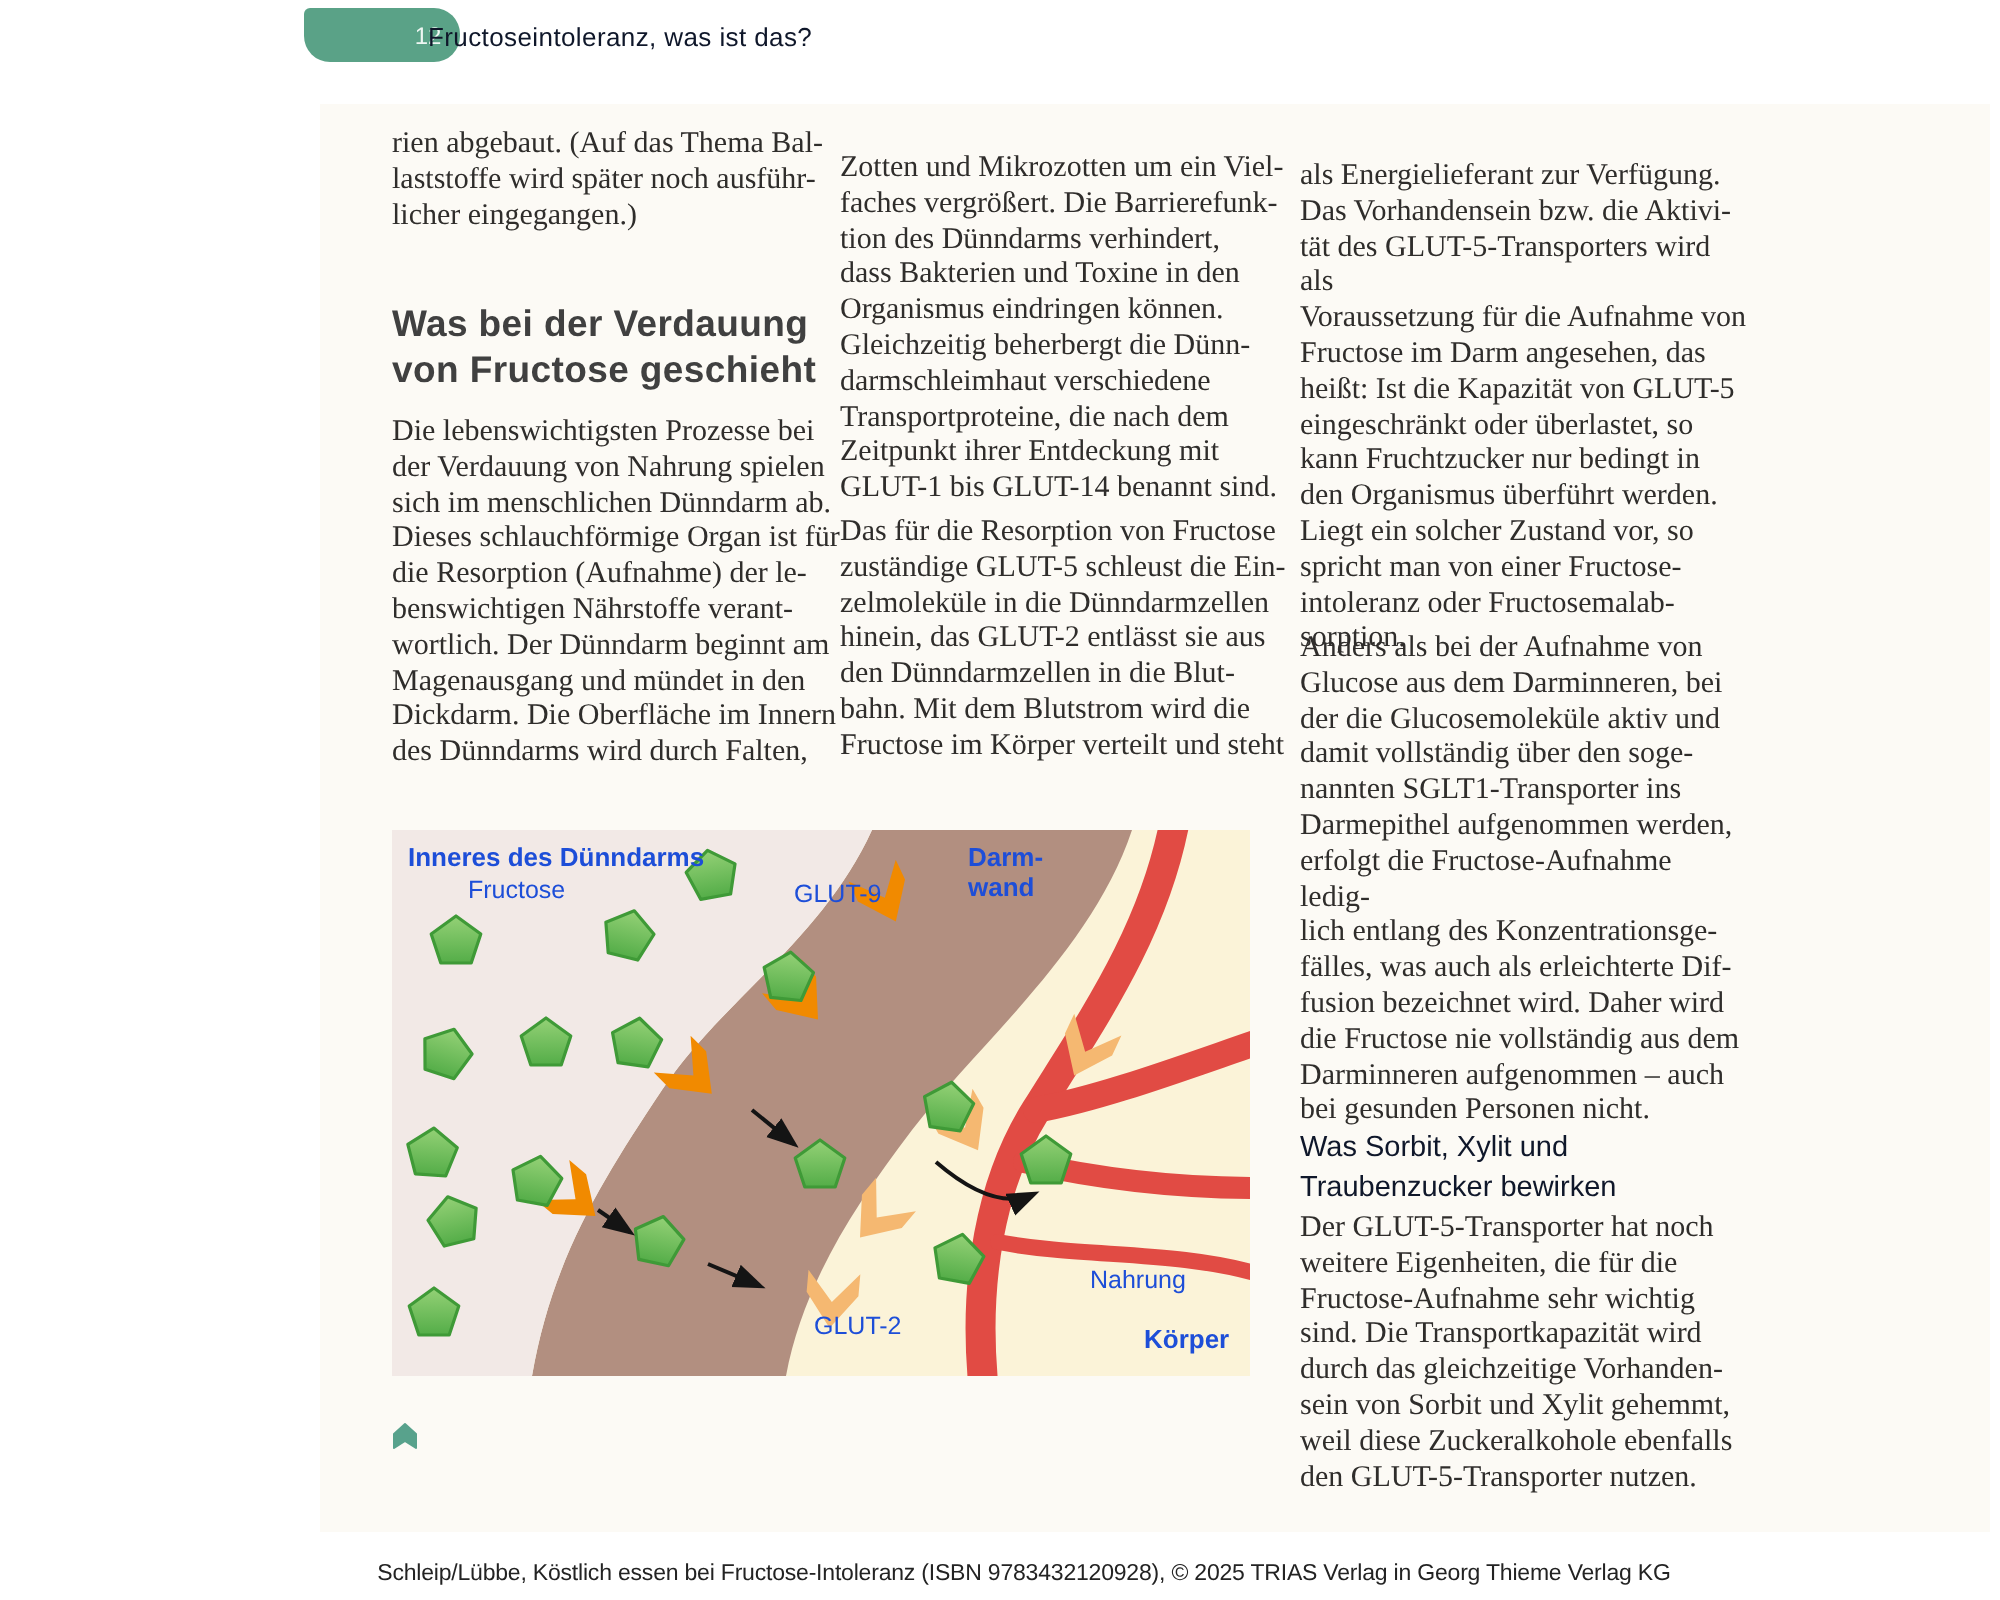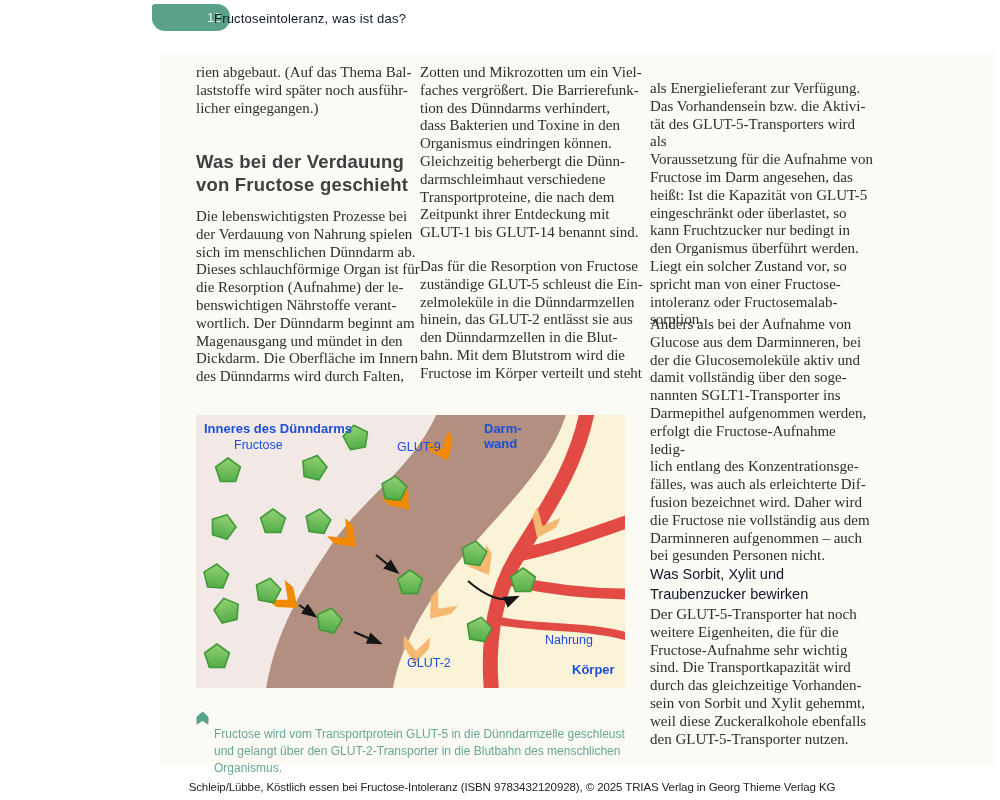--- a/index.html
+++ b/index.html
@@ -80,21 +80,21 @@
 Dieses schlauchförmige Organ ist für
 die Resorption (Aufnahme) der le-
 benswichtigen Nährstoffe verant-
 wortlich. Der Dünndarm beginnt am
 Magenausgang und mündet in den
 Dickdarm. Die Oberfläche im Innern
 des Dünndarms wird durch Falten,</div>
 </div>
 
 <div class="col" style="left:420px;top:0;">
-  <div class="para" style="left:0;top:64px;font-family:Liberation Serif, serif;">Zotten und Mikrozotten um ein Viel-
+  <div class="para" style="left:0;top:76px;font-family:Liberation Serif, serif;">Zotten und Mikrozotten um ein Viel-
 faches vergrößert. Die Barrierefunk-
 tion des Dünndarms verhindert,
 dass Bakterien und Toxine in den
 Organismus eindringen können.
 Gleichzeitig beherbergt die Dünn-
 darmschleimhaut verschiedene
 Transportproteine, die nach dem
 Zeitpunkt ihrer Entdeckung mit
 GLUT-1 bis GLUT-14 benannt sind.</div>
   <div class="para" style="left:0;top:258px;">Das für die Resorption von Fructose
@@ -223,18 +223,15 @@
   <div class="fig-label" style="left:211px;top:241px;">GLUT-2</div>
   <div class="fig-label bold" style="left:376px;top:247px;">Körper</div>
 </div>
 
 <div class="caption">
   <span class="caption-icon">
     <svg width="13" height="14" viewBox="0 0 13 14">
       <path d="M6.5,1 L12,6 L12,13 L6.5,9.5 L1,13 L1,6 Z" fill="#58a28c" stroke="#58a28c" stroke-width="1" stroke-linejoin="round"></path>
     </svg>
   </span>
-  <span class="caption-text">Fructose wird vom Transportprotein GLUT-5 in die Dünndarmzelle geschleust
-und gelangt über den GLUT-2-Transporter in die Blutbahn des menschlichen
-Organismus.</span>
 </div>
 
 <div class="footer">Schleip/Lübbe, Köstlich essen bei Fructose-Intoleranz  (ISBN 9783432120928), © 2025 TRIAS Verlag in Georg Thieme Verlag KG</div>
 
 </body></html>

